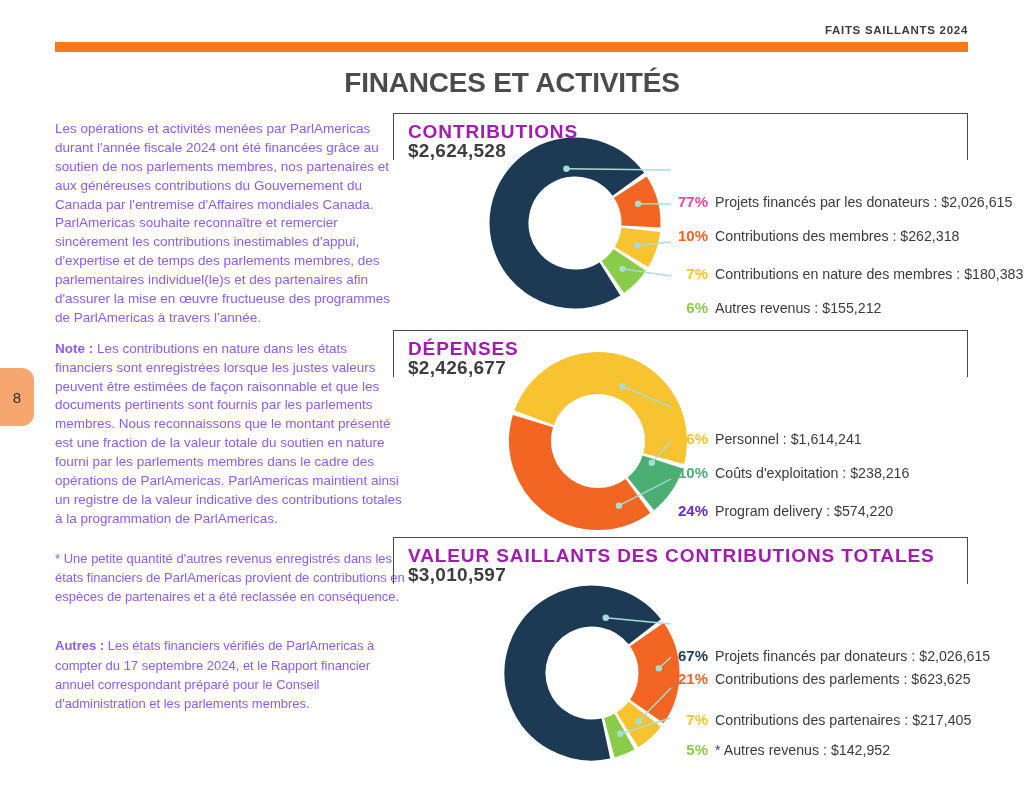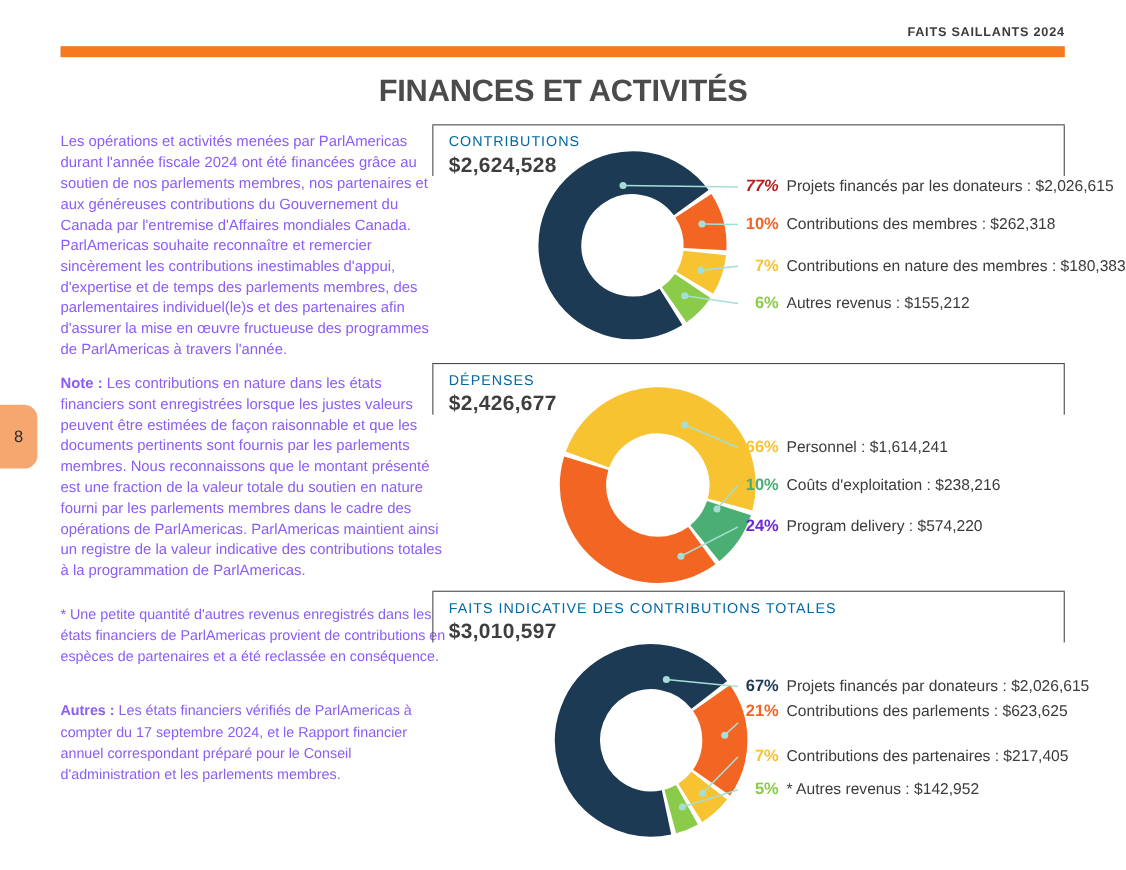--- a/index.html
+++ b/index.html
@@ -34,35 +34,35 @@
   .panel::before, .panel::after {
     content:""; position:absolute; top:0; width:1px; height:46px; background:#4a4a4a;
   }
   .panel::before { left:0; }
   .panel::after { right:0; }
   #panel-0 { top:113px; height:217px; }
   #panel-1 { top:330px; height:207px; }
   #panel-2 { top:537px; height:254px; }
 
   .panel-title {
-    position:absolute; left:15px; top:7px; font-size:13px; font-weight:normal;
-    letter-spacing:.9px; color:#0369a1; z-index:2;
+    position:absolute; left:15px; top:7px; font-size:19px; font-weight:bold;
+    letter-spacing:.9px; color:#a21caf; z-index:2;
   }
   .panel-total {
     position:absolute; left:15px; top:26px; font-size:19px; font-weight:bold;
     color:#3e3e3e; letter-spacing:.3px; z-index:2;
   }
   .donut-svg { position:absolute; left:0; top:0; z-index:1; }
 
   .legend-row {
     position:absolute; left:253px; height:18px; line-height:18px;
     display:flex; align-items:baseline; z-index:2; white-space:nowrap;
   }
   .legend-pct { display:inline-block; width:62px; text-align:right; font-weight:bold; font-size:15px; }
-  .legend-text { margin-left:7px; font-size:14.2px; color:#3b3b3b; }
+  .legend-text { margin-left:7px; font-size:14.2px; color:#3b3b3b;margin-top:32px; }
 </style>
 </head>
 <body>
 
 <div class="kicker">FAITS SAILLANTS 2024</div>
 <div class="accent-bar" style="background: rgb(244, 121, 31);"></div>
 <h1 class="page-title">FINANCES ET ACTIVITÉS</h1>
 <div class="page-tab" style="background: rgb(246, 167, 111);">
   <span>8</span>
 </div>
@@ -85,21 +85,21 @@
       <line x1="173.3961044227873" y1="54.67714126726743" x2="278" y2="56" stroke="#A6DED6" stroke-width="1.4"></line>
       <circle cx="173.3961044227873" cy="54.67714126726743" r="3.2" fill="#A6DED6"></circle>
       <line x1="245.11611389356034" y1="89.70346748829937" x2="278" y2="90" stroke="#A6DED6" stroke-width="1.4"></line>
       <circle cx="245.11611389356034" cy="89.70346748829937" r="3.2" fill="#A6DED6"></circle>
       <line x1="244.01971297186995" y1="131.57332945949415" x2="278" y2="128" stroke="#A6DED6" stroke-width="1.4"></line>
       <circle cx="244.01971297186995" cy="131.57332945949415" r="3.2" fill="#A6DED6"></circle>
       <line x1="229.476426822351" y1="154.84745245029382" x2="278" y2="162" stroke="#A6DED6" stroke-width="1.4"></line>
       <circle cx="229.476426822351" cy="154.84745245029382" r="3.2" fill="#A6DED6"></circle>
     </svg>
   <div class="legend-row" style="top:47px">
-    <span class="legend-pct" style="color: #b91c1c; font-style: italic;">77%</span>
+    <span class="legend-pct" style="color: #ec4899;">77%</span>
     <span class="legend-text">Projets financés par les donateurs : $2,026,615</span>
   </div>
   <div class="legend-row" style="top:81px">
     <span class="legend-pct" style="color: rgb(242, 101, 34);">10%</span>
     <span class="legend-text">Contributions des membres : $262,318</span>
   </div>
   <div class="legend-row" style="top:119px">
     <span class="legend-pct" style="color: rgb(247, 195, 49);">7%</span>
     <span class="legend-text">Contributions en nature des membres : $180,383</span>
   </div>
@@ -131,21 +131,21 @@
     <span class="legend-pct" style="color: rgb(75, 174, 115);">10%</span>
     <span class="legend-text">Coûts d'exploitation : $238,216</span>
   </div>
   <div class="legend-row" style="top:139px">
     <span class="legend-pct" style="color: #6d28d9;">24%</span>
     <span class="legend-text">Program delivery : $574,220</span>
   </div>
 </div>
 
 <div class="panel" id="panel-2">
-  <div class="panel-title">FAITS INDICATIVE DES CONTRIBUTIONS TOTALES</div>
+  <div class="panel-title">VALEUR SAILLANTS DES CONTRIBUTIONS TOTALES</div>
   <div class="panel-total">$3,010,597</div>
   <svg id="donut-2" class="donut-svg" width="575" height="254" viewBox="0 0 575 254">
       <path d="M 253.88318696736246 96.5703787644799 A 67 67 0 0 1 253.88318696736246 173.42962123552007" fill="none" stroke="#F26522" stroke-width="41"></path>
       <path d="M 251.79672049165038 176.2493188468191 A 67 67 0 0 1 234.50459070362473 191.81922244248054" fill="none" stroke="#F7C331" stroke-width="41"></path>
       <path d="M 231.48224455650458 193.59952037833952 A 67 67 0 0 1 216.3408760218689 199.71703036136756" fill="none" stroke="#8BCB4A" stroke-width="41"></path>
       <path d="M 212.93008328478987 200.535889249165 A 67 67 0 1 1 251.79672049165035 93.75068115318086" fill="none" stroke="#1C3A54" stroke-width="41"></path>
       <line x1="212.78954804918106" y1="79.69314360226821" x2="278" y2="86" stroke="#A6DED6" stroke-width="1.4"></line>
       <circle cx="212.78954804918106" cy="79.69314360226821" r="3.2" fill="#A6DED6"></circle>
       <line x1="265.83679136740824" y1="130.3263162591436" x2="278" y2="119" stroke="#A6DED6" stroke-width="1.4"></line>
       <circle cx="265.83679136740824" cy="130.3263162591436" r="3.2" fill="#A6DED6"></circle>

